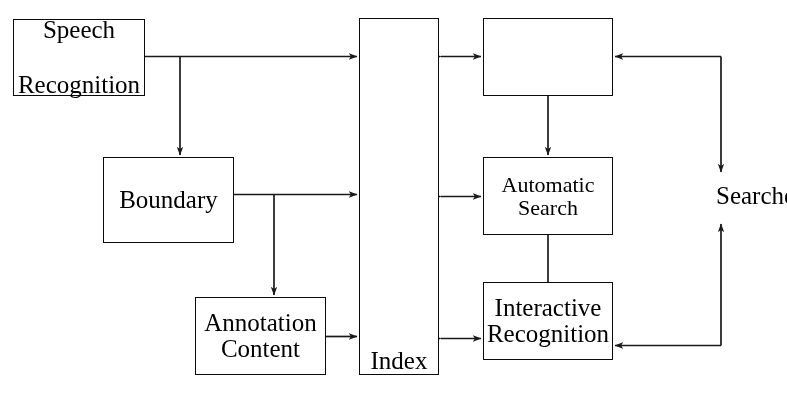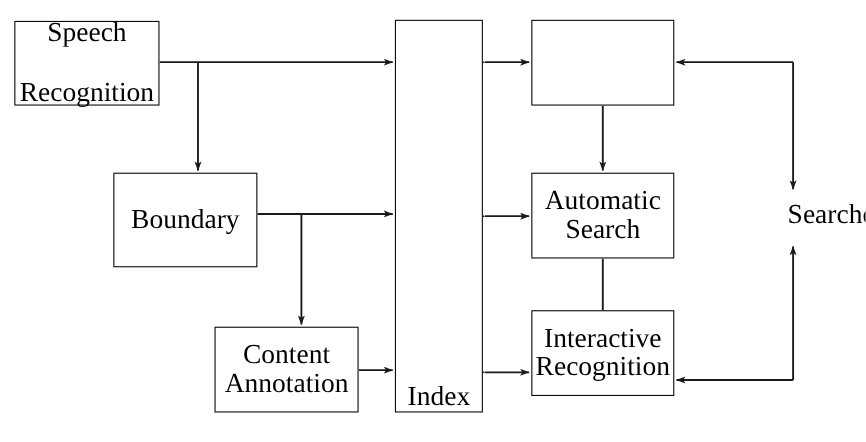--- a/index.html
+++ b/index.html
@@ -49,21 +49,21 @@
     z-index: 3;
     background: #ffffff;
     padding: 0 3px;
   }
   
   #node-speech-recognition { left: 13px;  top: 19px;  width: 132px; height: 77px; font-size: 25px; gap: 29px; }
   #node-boundary-detection { left: 103px; top: 157px; width: 131px; height: 86px; font-size: 25px; }
   #node-content-annotation { left: 195px; top: 297px; width: 131px; height: 78px; font-size: 25px; }
   #node-index             { left: 359px; top: 18px;  width: 80px;  height: 357px; font-size: 25px; }
   #node-query-formulation { left: 483px; top: 18px;  width: 130px; height: 78px; font-size: 25px; }
-  #node-automatic-search  { left: 483px; top: 157px; width: 130px; height: 78px; font-size: 25px; }
+  #node-automatic-search  { left: 483px; top: 157px; width: 130px; height: 78px; font-size: 22px; }
   #node-interactive-assessment { left: 483px; top: 282px; width: 130px; height: 78px; font-size: 25px; }
   #label-searcher { left: 713px; top: 182px; font-size: 25px; }
 </style>
 </head>
 <body>
 
 <div id="diagram-root">
 
   <svg id="wires" viewBox="0 0 787 402" xmlns="http://www.w3.org/2000/svg">
     <defs>
@@ -109,22 +109,22 @@
   <div class="node" id="node-speech-recognition">
     <span class="ln">Speech</span>
     <span class="ln">Recognition</span>
   </div>
 
   <div class="node" id="node-boundary-detection">
     <span class="ln">Boundary</span>
   </div>
 
   <div class="node" id="node-content-annotation">
+    <span class="ln">Annotation</span>
     <span class="ln">Content</span>
-    <span class="ln">Annotation</span>
   </div>
 
   <div class="node tall" id="node-index">
     <span class="ln">Index</span>
   </div>
 
   <div class="node" id="node-query-formulation">
   </div>
 
   <div class="node" id="node-automatic-search">

